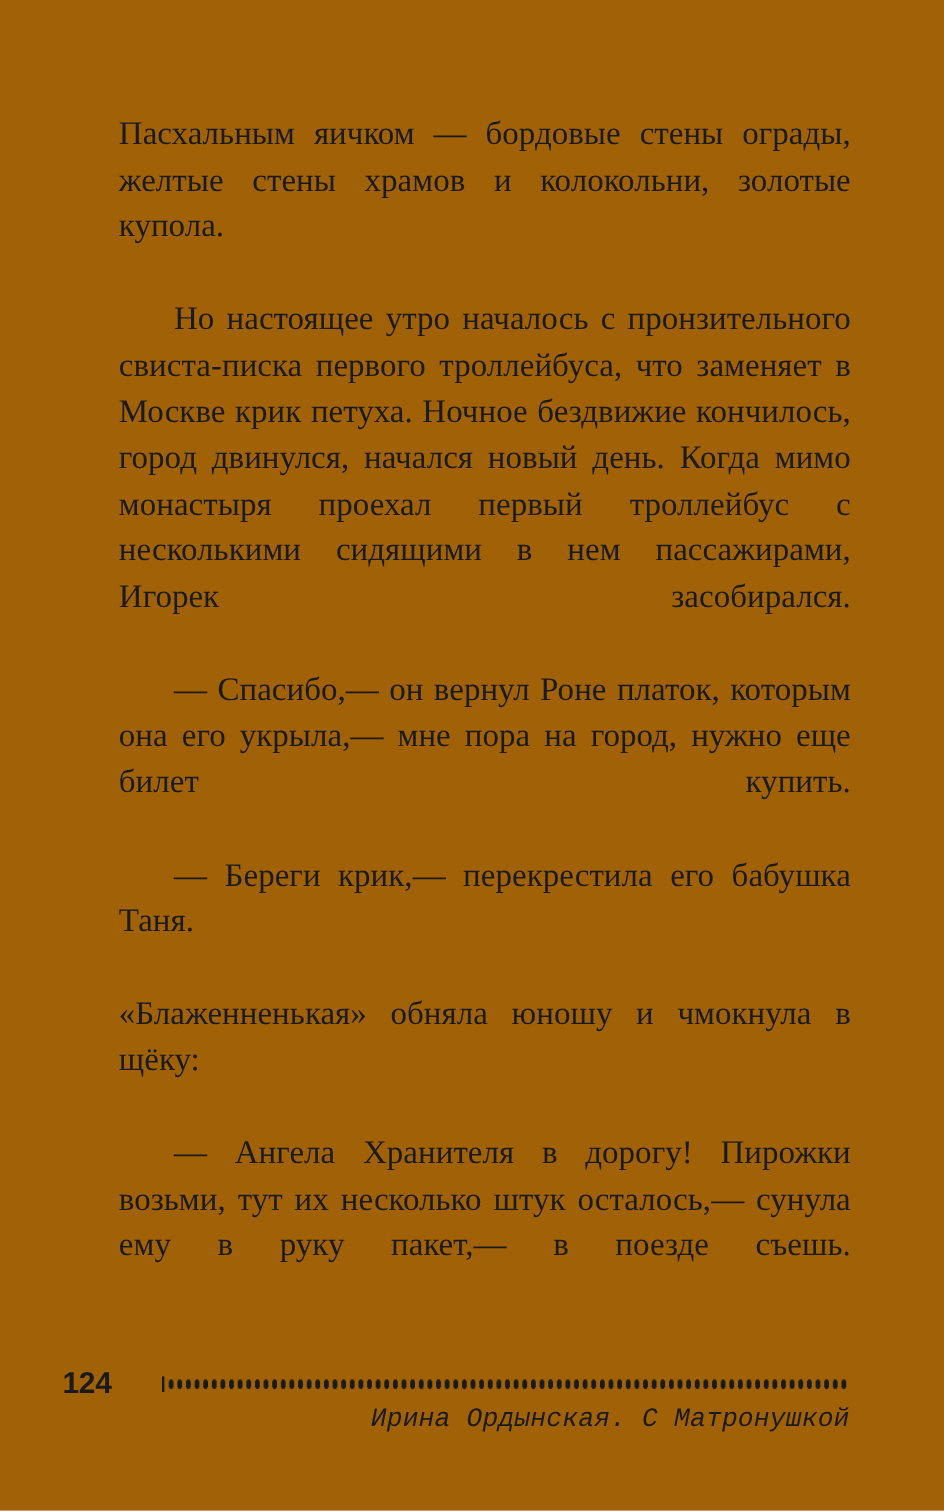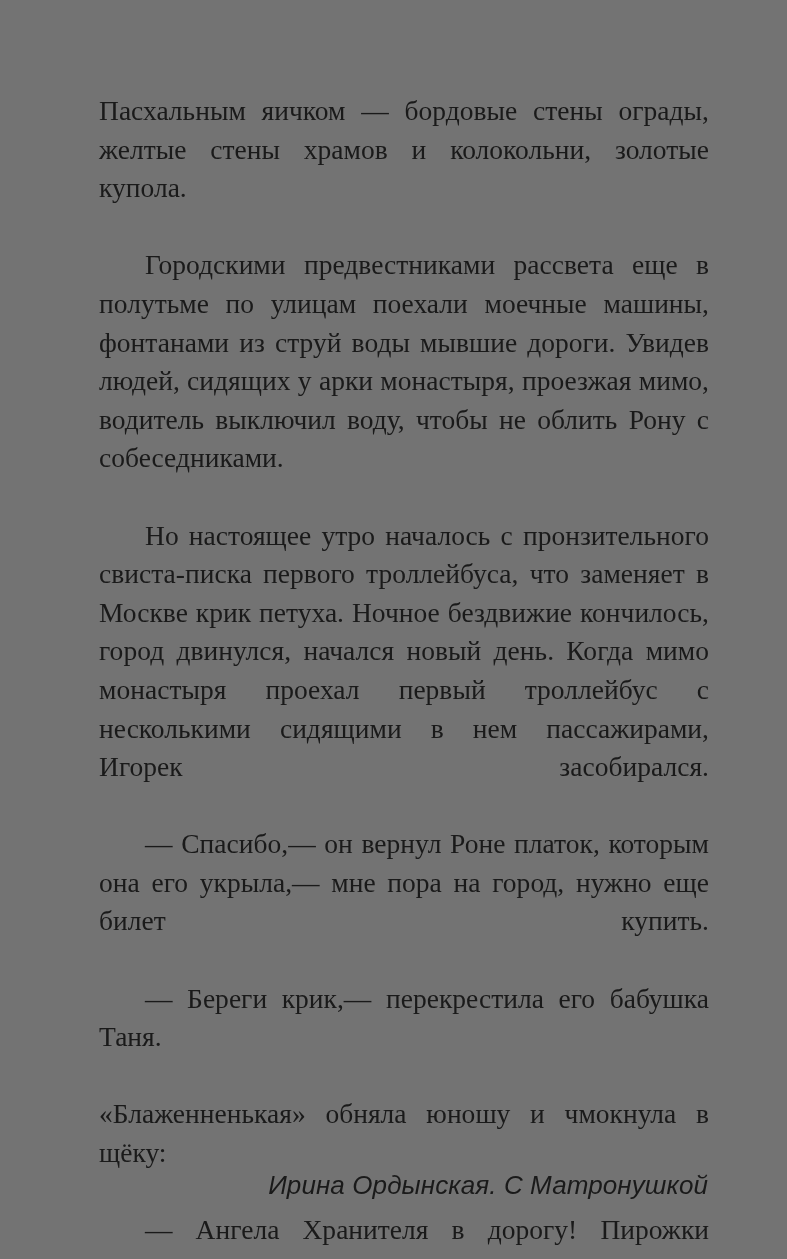--- a/index.html
+++ b/index.html
@@ -6,21 +6,21 @@
   html, body {
     margin: 0;
     padding: 0;
     background: #ffffff;
   }
 
   .page {
     position: relative;
     width: 787px;
     height: 1259px;
-    background: #737373;
+    background: #a16207;
     overflow: hidden;
     box-sizing: border-box;
   }
 
   
   .text-block {
     position: absolute;
     left: 99px;
     top: 92px;
     width: 610px;
@@ -99,41 +99,45 @@
     background-image: radial-gradient(#1a1a1a 42%, rgba(0,0,0,0) 46%);
     background-size: 7.2px 13px;
     background-position: 0 center;
     background-repeat: repeat-x;
   }
 
   .running-title {
     position: absolute;
     right: 79px;
     top: 30px;
-    font-family: Liberation Sans, sans-serif;
+    font-family: Liberation Mono, monospace;
     font-style: italic;
-    font-size: 26px;
+    font-size: 22px;
     color: #1a1a1a;
     letter-spacing: 0.1px;
     white-space: nowrap;
   }
 </style>
 </head>
 <body>
 
 <div class="page">
 
   <div class="text-block">
     <p class="para flush">Пасхальным яичком — бордовые стены ограды, желтые стены храмов и колокольни, золотые купола.</p>
-    <p class="para indent">Городскими предвестниками рассвета еще в полутьме по улицам поехали моечные машины, фонтанами из струй воды мывшие дороги. Увидев людей, сидящих у арки монастыря, проезжая мимо, водитель выключил воду, чтобы не облить Рону с собеседниками.</p>
     <p class="para indent">Но настоящее утро началось с пронзительного свиста-писка первого троллейбуса, что заменяет в Москве крик петуха. Ночное бездвижие кончилось, город двинулся, начался новый день. Когда мимо монастыря проехал первый троллейбус с несколькими сидящими в нем пассажирами, Игорек засобирался.</p>
     <p class="para indent">—  Спасибо,— он вернул Роне платок, которым она его укрыла,— мне пора на город, нужно еще билет купить.</p>
     <p class="para indent">—  Береги крик,— перекрестила его бабушка Таня.</p>
     <p class="para flush">«Блаженненькая» обняла юношу и чмокнула в щёку:</p>
     <p class="para indent">—  Ангела Хранителя в дорогу! Пирожки возьми, тут их несколько штук осталось,— сунула ему в руку пакет,— в поезде съешь.</p>
 
   </div>
 
   <div class="footer">
+    <div class="footer-rule-row">
+      <span class="page-number">124</span>
+      <span class="rule-tick"></span>
+      <span class="dotted-rule"></span>
+    </div>
     <div class="running-title">Ирина Ордынская. С Матронушкой</div>
   </div>
 
 </div>
 
 </body></html>

